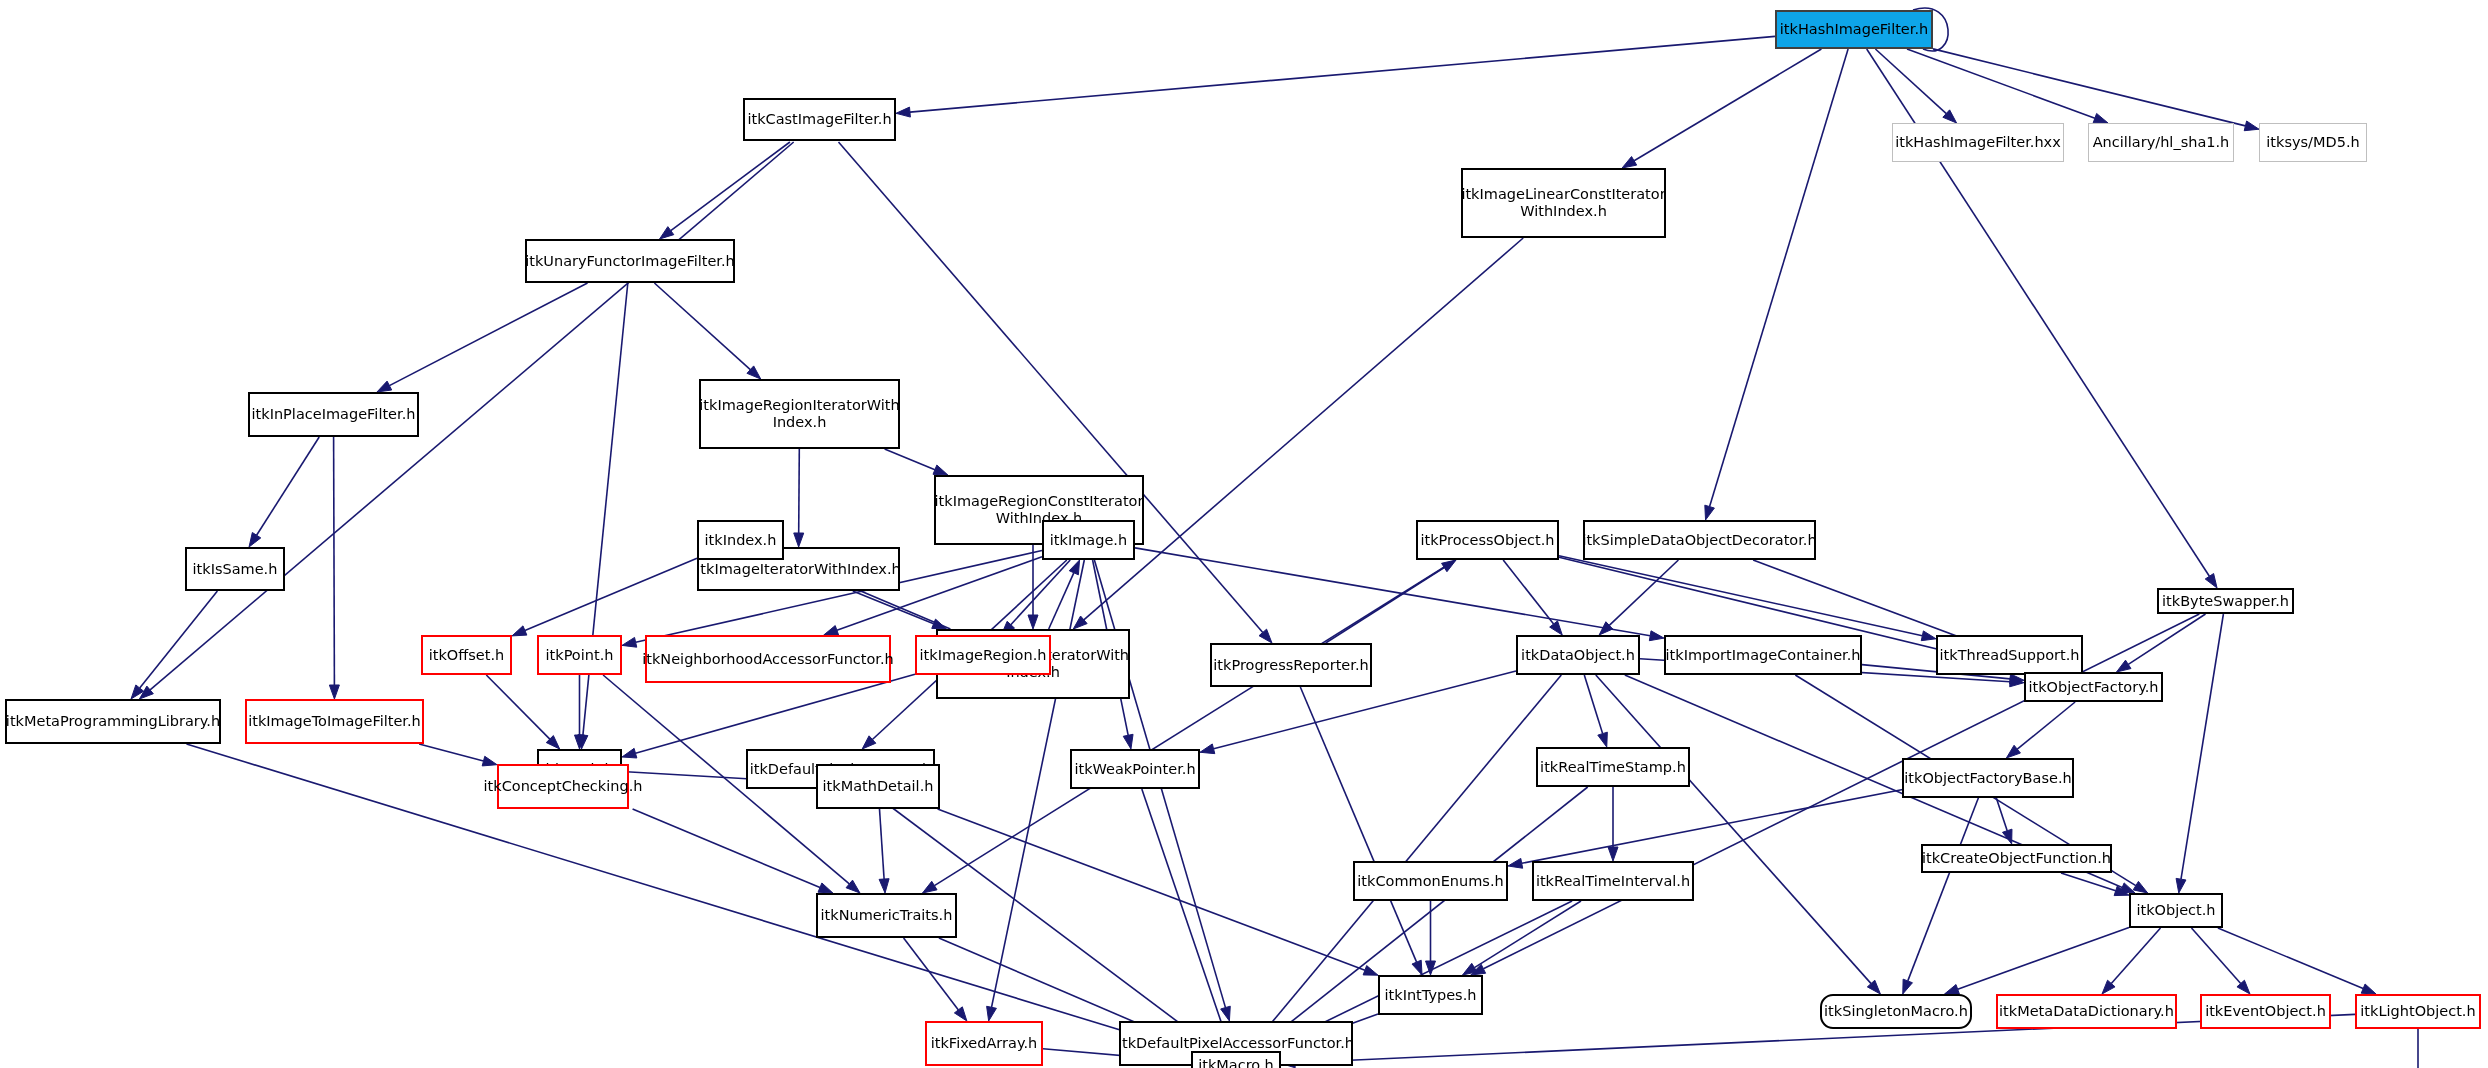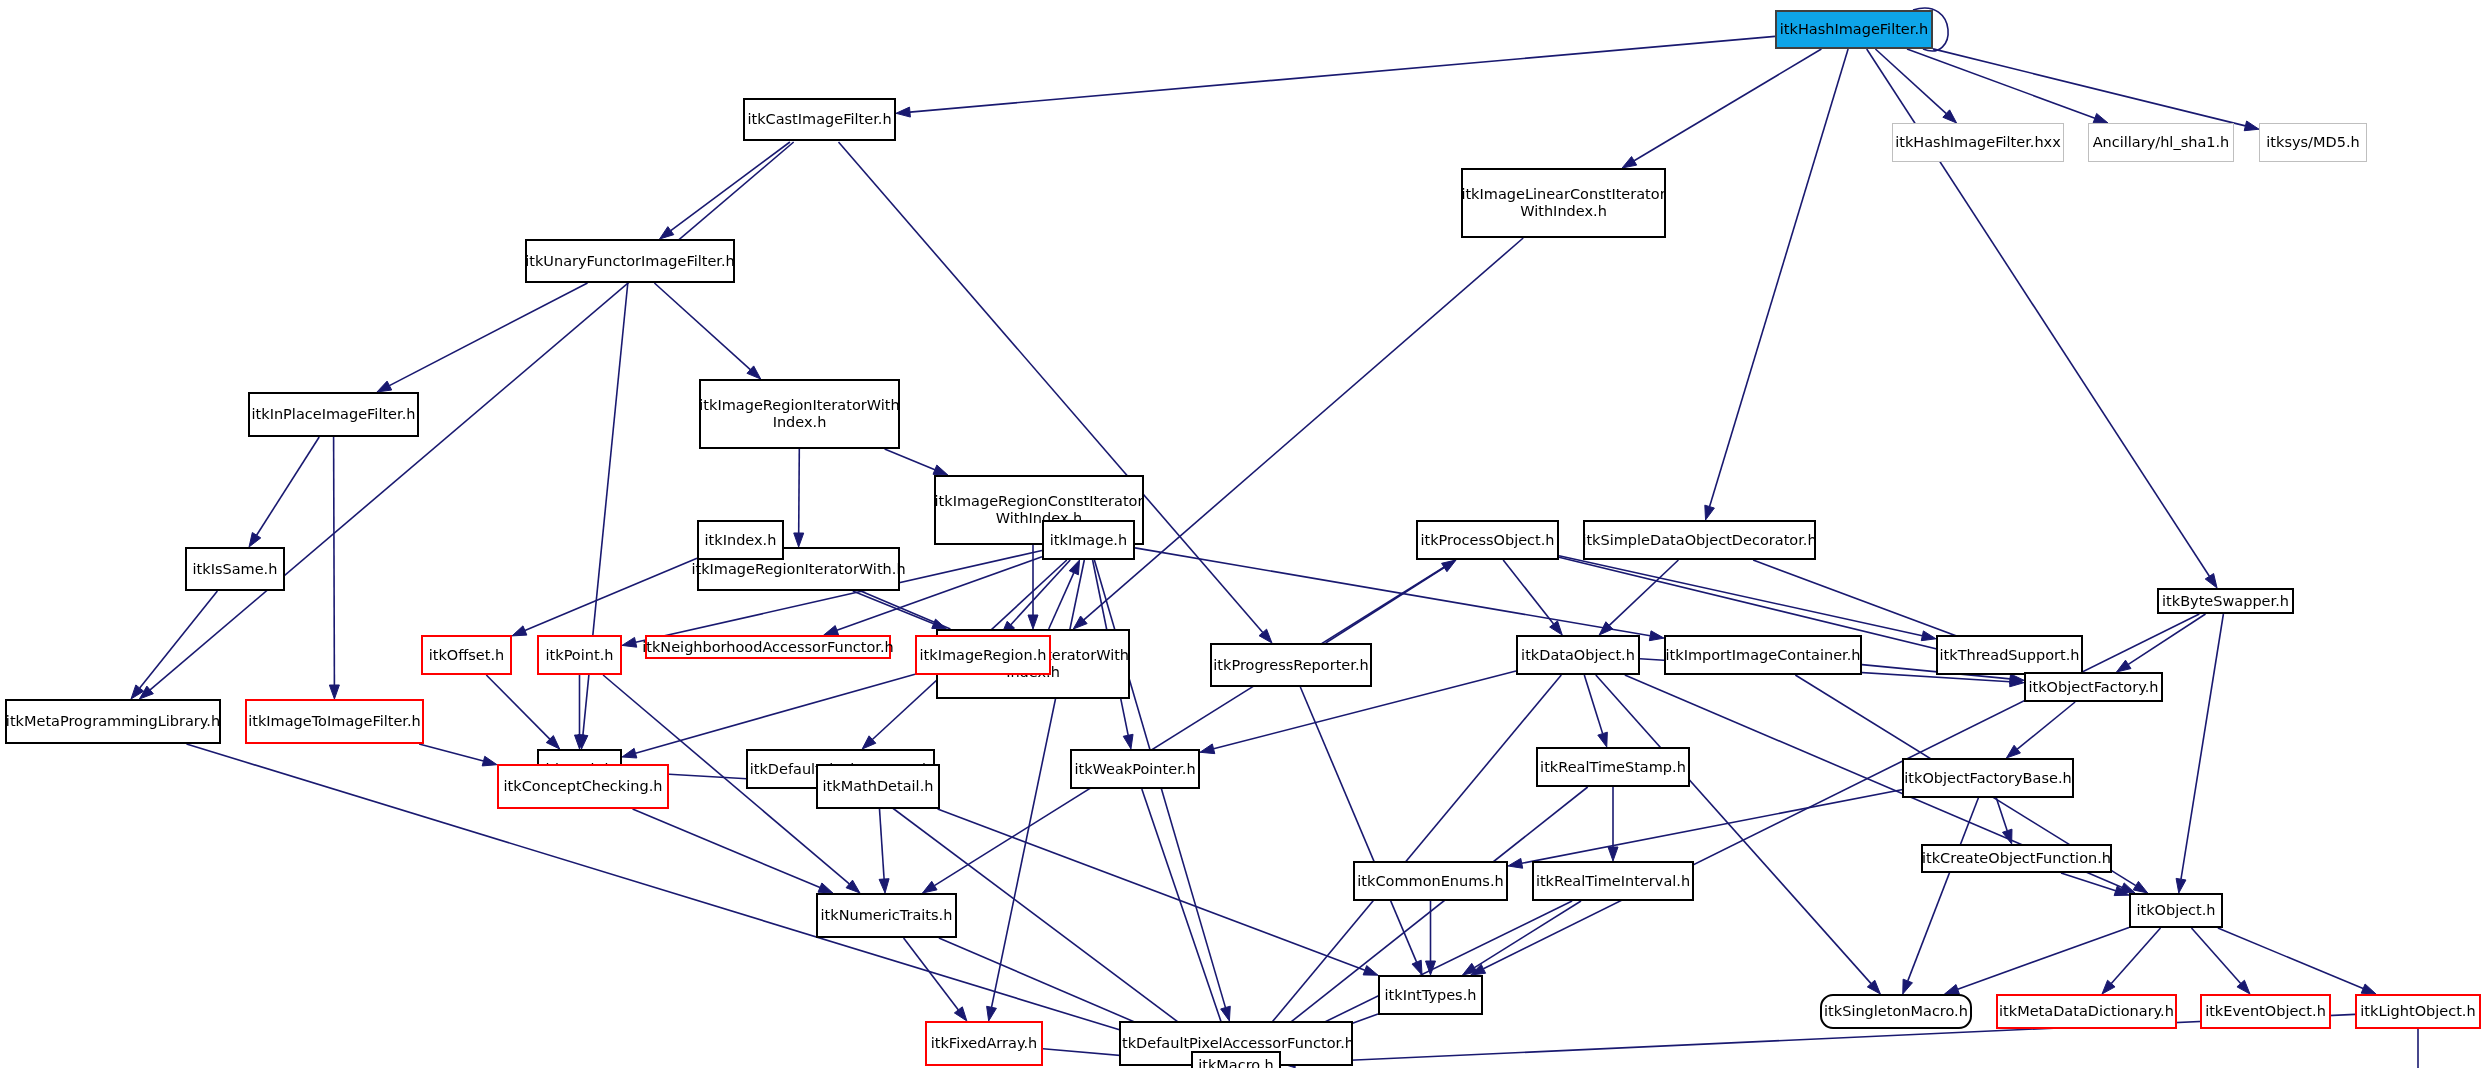--- a/index.html
+++ b/index.html
@@ -201,45 +201,45 @@
       <div class="node gray" style="left: 1892px; top: 123px; width: 172px; height: 39px;">itkHashImageFilter.hxx</div>
       <div class="node gray" style="left: 2088px; top: 123px; width: 146px; height: 39px;">Ancillary/hl_sha1.h</div>
       <div class="node gray" style="left: 2259px; top: 123px; width: 108px; height: 39px;">itksys/MD5.h</div>
       <div class="node" style="left: 525px; top: 239px; width: 210px; height: 44px;">itkUnaryFunctorImageFilter.h</div>
       <div class="node" style="left: 1461px; top: 168px; width: 205px; height: 70px;">itkImageLinearConstIterator
 WithIndex.h</div>
       <div class="node" style="left: 248px; top: 392px; width: 171px; height: 45px;">itkInPlaceImageFilter.h</div>
       <div class="node" style="left: 699px; top: 379px; width: 201px; height: 70px;">itkImageRegionIteratorWith
 Index.h</div>
       <div class="node" style="left: 185px; top: 547px; width: 100px; height: 44px;">itkIsSame.h</div>
-      <div class="node" style="left: 697px; top: 547px; width: 203px; height: 44px;">itkImageRegionIteratorWith.h</div>
+      <div class="node" style="left: 697px; top: 547px; width: 203px; height: 44px;">itkImageIteratorWithIndex.h</div>
       <div class="node" style="left: 928px; top: 475px; width: 210px; height: 70px; margin-left: 6px;">itkImageRegionConstIterator
 WithIndex.h</div>
       <div class="node" style="left: 5px; top: 699px; width: 216px; height: 45px;">itkMetaProgrammingLibrary.h</div>
       <div class="node red" style="left: 245px; top: 699px; width: 179px; height: 45px;">itkImageToImageFilter.h</div>
       <div class="node" style="left: 936px; top: 629px; width: 194px; height: 70px;">itkImageConstIteratorWith
 Index.h</div>
       <div class="node" style="left: 1210px; top: 643px; width: 162px; height: 44px;">itkProgressReporter.h</div>
       <div class="node" style="left: 697px; top: 520px; width: 87px; height: 40px;">itkIndex.h</div>
       <div class="node" style="left: 1042px; top: 520px; width: 93px; height: 40px;">itkImage.h</div>
       <div class="node" style="left: 1416px; top: 520px; width: 143px; height: 40px;">itkProcessObject.h</div>
       <div class="node" style="left: 1583px; top: 520px; width: 233px; height: 40px;">itkSimpleDataObjectDecorator.h</div>
       <div class="node red" style="left: 421px; top: 635px; width: 91px; height: 40px;">itkOffset.h</div>
       <div class="node red" style="left: 537px; top: 635px; width: 85px; height: 40px;">itkPoint.h</div>
-      <div class="node red" style="left: 645px; top: 635px; width: 246px; height: 24px;">itkNeighborhoodAccessorFunctor.h</div>
+      <div class="node red" style="left: 645px; top: 635px; width: 246px; height: 48px;">itkNeighborhoodAccessorFunctor.h</div>
       <div class="node red" style="left: 915px; top: 635px; width: 136px; height: 40px;">itkImageRegion.h</div>
       <div class="node" style="left: 1516px; top: 635px; width: 124px; height: 40px;">itkDataObject.h</div>
       <div class="node" style="left: 1664px; top: 635px; width: 198px; height: 40px;">itkImportImageContainer.h</div>
       <div class="node" style="left: 1936px; top: 635px; width: 147px; height: 40px;">itkThreadSupport.h</div>
       <div class="node" style="left: 2157px; top: 588px; width: 137px; height: 26px;">itkByteSwapper.h</div>
       <div class="node" style="left: 537px; top: 749px; width: 85px; height: 40px;">itkMath.h</div>
       <div class="node" style="left: 746px; top: 749px; width: 189px; height: 40px;">itkDefaultPixelAccessor.h</div>
       <div class="node" style="left: 1070px; top: 749px; width: 130px; height: 40px;">itkWeakPointer.h</div>
       <div class="node" style="left: 2024px; top: 672px; width: 139px; height: 30px;">itkObjectFactory.h</div>
-      <div class="node red" style="left: 497px; top: 764px; width: 172px; height: 45px;">itkConceptChecking.h</div>
+      <div class="node red" style="left: 497px; top: 764px; width: 132px; height: 45px;">itkConceptChecking.h</div>
       <div class="node" style="left: 816px; top: 764px; width: 124px; height: 45px;">itkMathDetail.h</div>
       <div class="node" style="left: 1536px; top: 747px; width: 154px; height: 40px;">itkRealTimeStamp.h</div>
       <div class="node" style="left: 1902px; top: 758px; width: 172px; height: 40px;">itkObjectFactoryBase.h</div>
       <div class="node" style="left: 816px; top: 893px; width: 141px; height: 45px;">itkNumericTraits.h</div>
       <div class="node" style="left: 1353px; top: 861px; width: 155px; height: 40px;">itkCommonEnums.h</div>
       <div class="node" style="left: 1532px; top: 861px; width: 162px; height: 40px; text-align: center;">itkRealTimeInterval.h</div>
       <div class="node" style="left: 1921px; top: 844px; width: 191px; height: 29px;">itkCreateObjectFunction.h</div>
       <div class="node red" style="left: 925px; top: 1021px; width: 118px; height: 45px;">itkFixedArray.h</div>
       <div class="node" style="left: 1119px; top: 1021px; width: 234px; height: 45px;">itkDefaultPixelAccessorFunctor.h</div>
       <div class="node" style="left: 1378px; top: 975px; width: 105px; height: 40px;">itkIntTypes.h</div>

